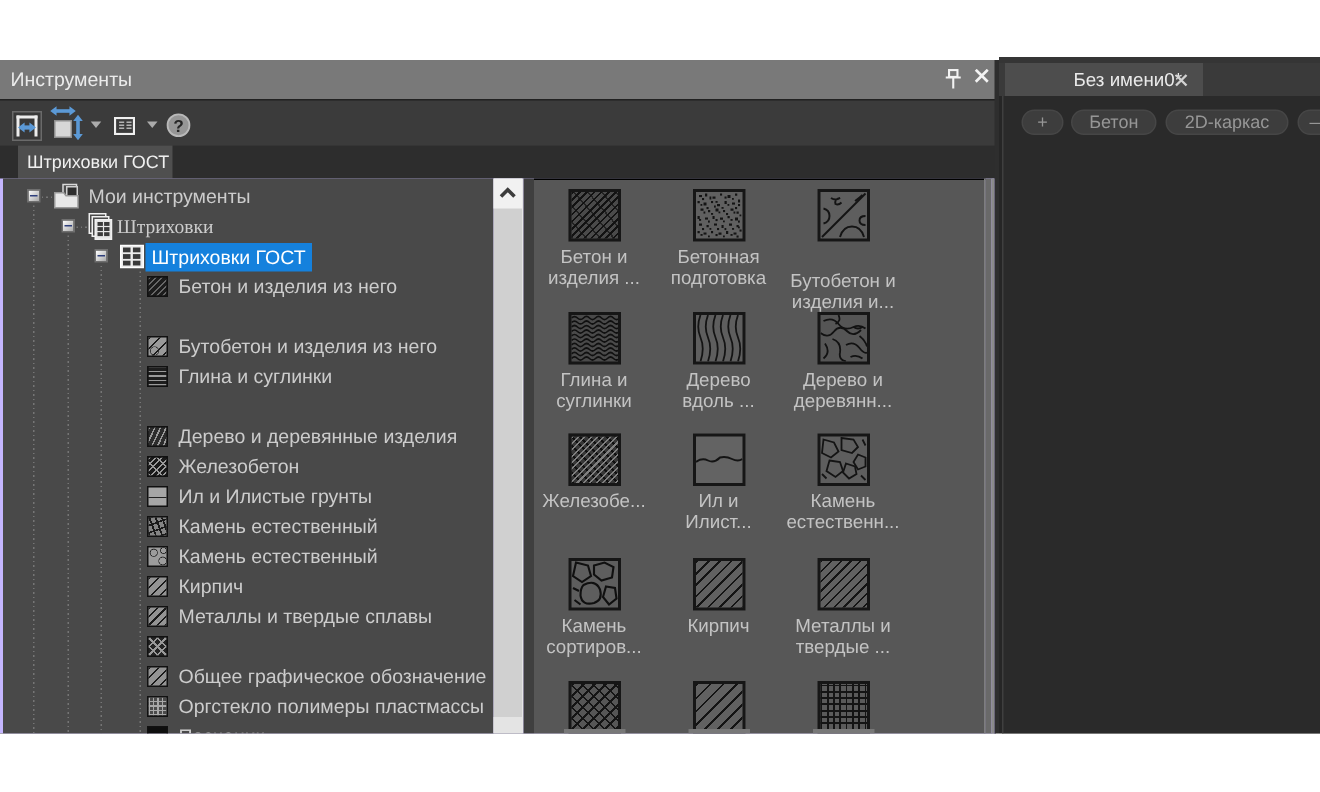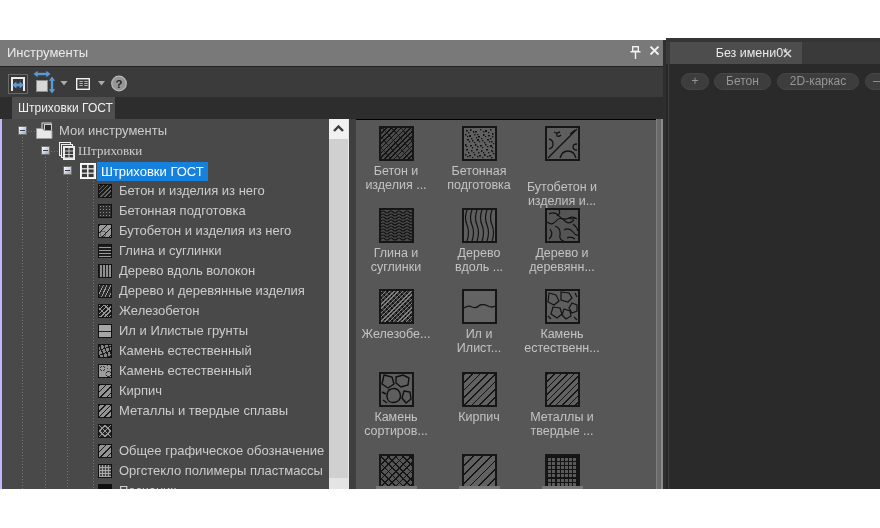--- a/index.html
+++ b/index.html
@@ -139,35 +139,27 @@
   <rect x="2" y="10.8" width="5" height="3.2"></rect>
                 <rect x="8.6" y="10.8" width="5" height="3.2"></rect>
               </g>
  </svg>
  <div class="sel" style="left:95px;top:1px;height:19px;line-height:19px;padding:0 4px;">Штриховки ГОСТ</div>
           </div>
 <div class="trow" style="top:62px;">
             <div class="licon" style="left:96px;background:#1c1c1c;background-image:repeating-linear-gradient(135deg,#666 0 1px,transparent 1px 3px);"></div>
             <span class="lbl" style="left:117px;">Бетон и изделия из него</span>
           </div>
-<div class="trow" style="top:82px;">
-            <div class="licon" style="left:96px;background:#2e2e2e;background-image:radial-gradient(#909090 0.8px,transparent 1px);background-size:3px 3px;"></div>
-            <span class="lbl" style="left:117px;">Бетонная подготовка</span>
-          </div>
 <div class="trow" style="top:102px;">
             <div class="licon" style="left:96px;background:#9a9a9a;background-image:repeating-linear-gradient(135deg,#1a1a1a 0 1px,transparent 1px 5px),radial-gradient(circle at 4px 9px,transparent 2.4px,#333 2.7px,transparent 3.4px);"></div>
             <span class="lbl" style="left:117px;">Бутобетон и изделия из него</span>
           </div>
 <div class="trow" style="top:122px;">
             <div class="licon" style="left:96px;background:#1e1e1e;background-image:repeating-linear-gradient(0deg,#9a9a9a 0 1px,transparent 1px 3px);"></div>
             <span class="lbl" style="left:117px;">Глина и суглинки</span>
-          </div>
-<div class="trow" style="top:142px;">
-            <div class="licon" style="left:96px;background:#8f8f8f;background-image:repeating-linear-gradient(90deg,#222 0 1px,transparent 1px 3px);"></div>
-            <span class="lbl" style="left:117px;">Дерево вдоль волокон</span>
           </div>
 <div class="trow" style="top:162px;">
             <div class="licon" style="left:96px;background:#2c2c2c;background-image:repeating-linear-gradient(115deg,#999 0 1px,transparent 1px 3.4px);"></div>
             <span class="lbl" style="left:117px;">Дерево и деревянные изделия</span>
           </div>
 <div class="trow" style="top:182px;">
             <div class="licon" style="left:96px;background:#1a1a1a;background-image:repeating-linear-gradient(135deg,#9a9a9a 0 1px,transparent 1px 3px),repeating-linear-gradient(45deg,#9a9a9a 0 1px,transparent 1px 6px);"></div>
             <span class="lbl" style="left:117px;">Железобетон</span>
           </div>
 <div class="trow" style="top:202px;">

